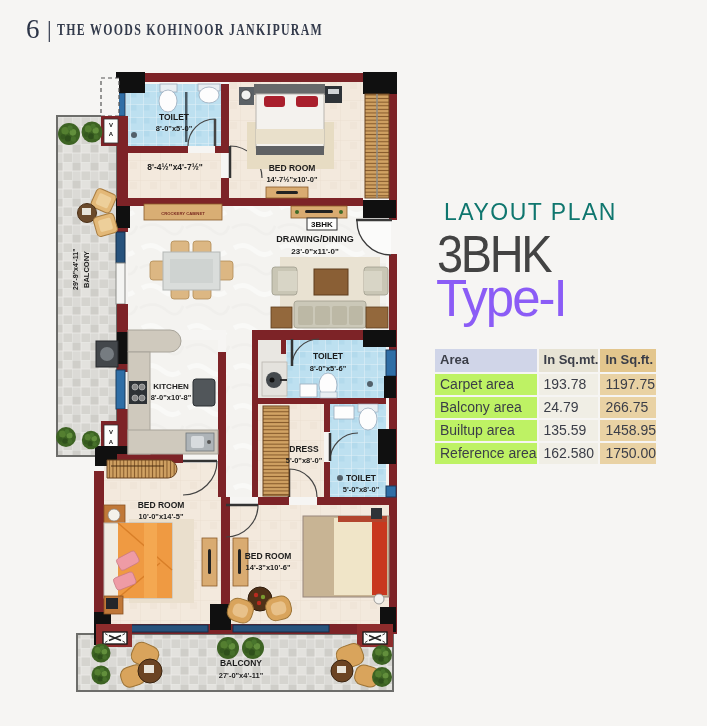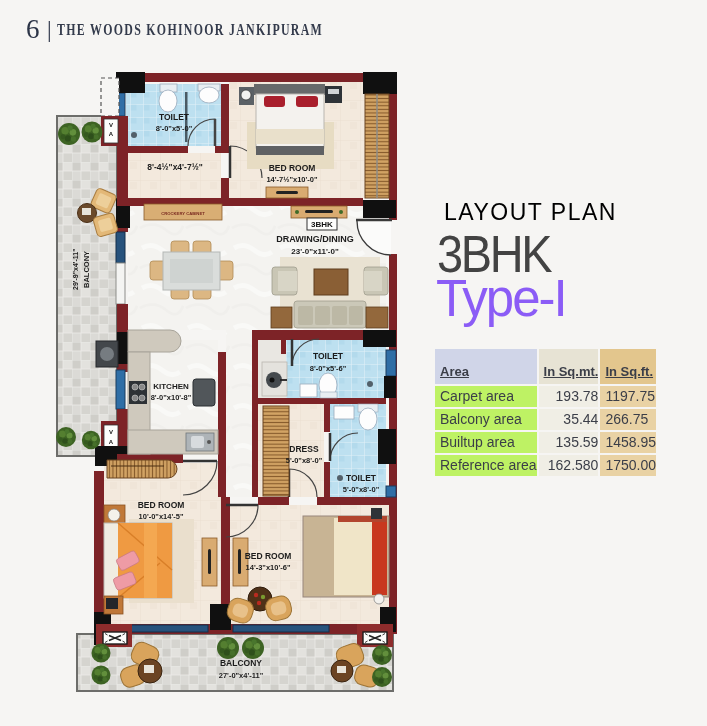--- a/index.html
+++ b/index.html
@@ -1,29 +1,29 @@
 <!DOCTYPE html>
 <html><head>
 <meta charset="utf-8">
 <style>
   html,body{margin:0;padding:0;}
   body{width:707px;height:726px;position:relative;background:#f6f5f3;font-family:"Liberation Sans",sans-serif;overflow:hidden;}
   .hdr{position:absolute;left:0;top:0;width:707px;font-family:"Liberation Serif",serif;color:#39404e;}
   .hdr .num{position:absolute;left:26px;top:14px;font-size:27px;color:#2c3447;}
   .hdr .bar{position:absolute;left:47px;top:17px;font-size:23px;font-weight:400;color:#2c3447;}
   .hdr .ttl{position:absolute;left:57px;top:20px;font-size:16.5px;letter-spacing:1.8px;color:#343b4c;font-weight:700;display:inline-block;transform:scaleX(.72);transform-origin:0 50%;white-space:nowrap;}
-  .lp{position:absolute;left:444px;top:199px;font-size:23px;letter-spacing:1.5px;color:#000000;}
+  .lp{position:absolute;left:444px;top:199px;font-size:23px;letter-spacing:1.5px;color:#0f766e;}
   .bhk{position:absolute;left:437px;top:225px;font-size:51px;color:#434343;letter-spacing:-2.5px;transform:scaleX(.92);transform-origin:0 50%;}
   .typ{position:absolute;left:436px;top:269px;font-size:51px;color:#8b5cf6;letter-spacing:-2px;}
   table.area{position:absolute;left:433px;top:347px;border-collapse:separate;border-spacing:2px;table-layout:fixed;font-size:14px;color:#3b3e48;}
   table.area td{padding:1px 0 2px 5px;line-height:18px;white-space:nowrap;overflow:hidden;box-sizing:border-box;}
   table.area .c1{width:99px;background:#bef264;}
-  table.area .c2{width:44px;background:#f0eee5;text-align:right;}
+  table.area .c2{width:44px;background:#f0eee5;}
   table.area .c3{width:43px;background:#e9d2a4;}
-  table.area tr.h td{padding-top:14px;padding-bottom:3px;font-size:13px;font-weight:700;text-decoration:underline;}
+  table.area tr.h td{padding-top:2px;padding-bottom:3px;font-size:13px;font-weight:700;}
   table.area tr.h .c1{background:#d0d5e8;}
   table.area tr.h .c2{background:#e7e3d4;}
   table.area tr.h .c3{background:#e3c68d;}
 </style>
 </head>
 <body>
 
 <div class="hdr">
   <span class="num">6</span>
     <span class="bar">|</span>
@@ -43,21 +43,21 @@
         <td class="c2">In Sq.mt.</td>
         <td class="c3">In Sq.ft.</td>
       </tr>
   <tr>
         <td class="c1">Carpet area</td>
         <td class="c2">193.78</td>
         <td class="c3">1197.75</td>
       </tr>
   <tr>
         <td class="c1">Balcony area</td>
-        <td class="c2">35.44</td>
+        <td class="c2">24.79</td>
         <td class="c3">266.75</td>
       </tr>
   <tr>
         <td class="c1">Builtup area</td>
         <td class="c2">135.59</td>
         <td class="c3">1458.95</td>
       </tr>
   <tr>
         <td class="c1">Reference area</td>
         <td class="c2">162.580</td>

